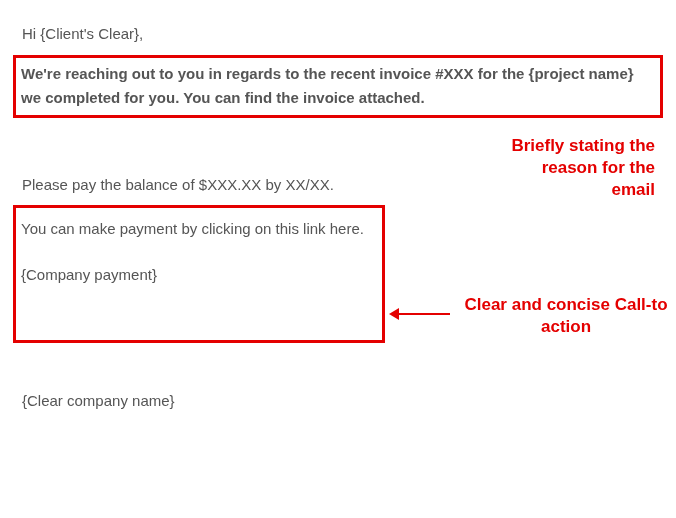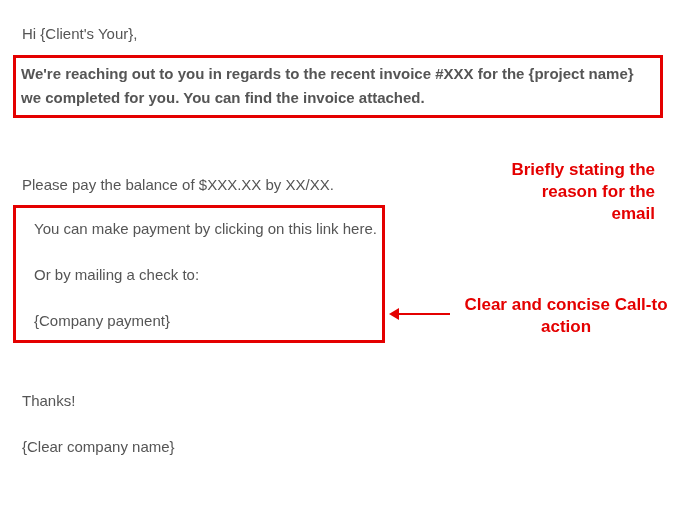--- a/index.html
+++ b/index.html
@@ -44,21 +44,20 @@
       color: #e40000;
       font-weight: bold;
       font-size: 17px;
       line-height: 1.3;
     }
     .anno1 {
       top: 135px;
       left: 505px;
       text-align: right;
       width: 150px;
-      margin-top: 24px;
     }
     .anno2 {
       top: 294px;
       left: 456px;
       text-align: center;
     }
     .arrow {
       position: absolute;
       top: 313px;
       left: 395px;
@@ -85,59 +84,57 @@
       position: absolute;
       top: 62px;
       left: 21px;
       width: 635px;
       z-index: 3;
       font-weight: bold;
     }
     .inside-box2 {
       position: absolute;
       top: 217px;
-      left: 34px;
+      left: 21px;
       width: 355px;
       z-index: 3;
     }
     .spacer-after-box1 {
       height: 105px;
     }
     .spacer-after-box2 {
       height: 170px;
     }
   </style>
 </head>
 <body>
 
 <div class="content-wrap">
-  <div class="email-line">Hi {Client's Your},</div>
+  <div class="email-line">Hi {Client's Clear},</div>
 </div>
 
 <div class="box-red box1"></div>
 <div class="inside-box1">
   <div>We're reaching out to you in regards to the recent invoice #XXX for the {project name} we completed for you. You can find the invoice attached.</div>
 </div>
 
 <div class="spacer-after-box1"></div>
 
 <div class="content-wrap">
   <div class="email-line">Please pay the balance of $XXX.XX by XX/XX.</div>
 </div>
 
 <div class="box-red box2"></div>
 <div class="inside-box2">
   <div class="email-line">You can make payment by clicking on this link here.</div>
-  <div class="email-line">Or by mailing a check to:</div>
   <div>{Company payment}</div>
 </div>
 
 <div class="spacer-after-box2"></div>
 
 <div class="content-wrap">
-  <div class="email-line">Thanks!</div>
   <div class="email-line">{Clear company name}</div>
 
 </div>
 
 <div class="annotation anno1">Briefly stating the reason for the email</div>
 <div class="annotation anno2">Clear and concise Call-to action</div>
 <div class="arrow"></div>
 
 </body></html>

